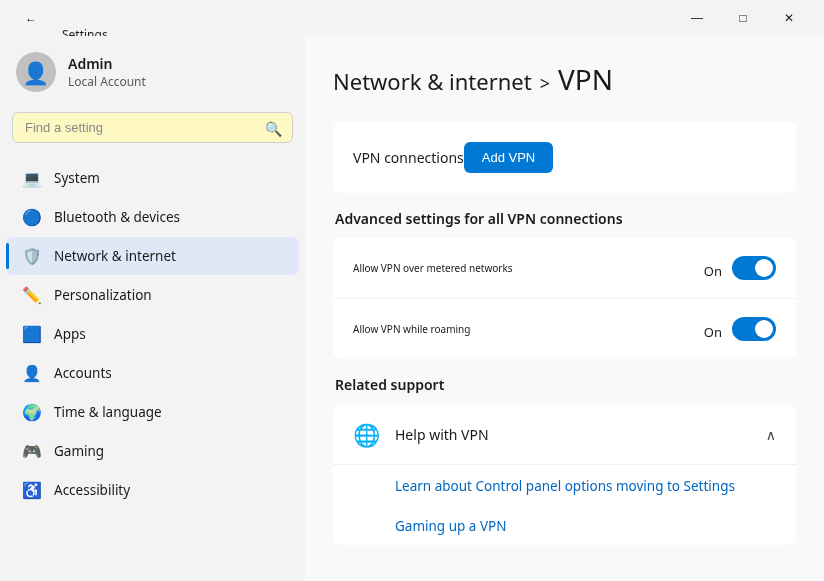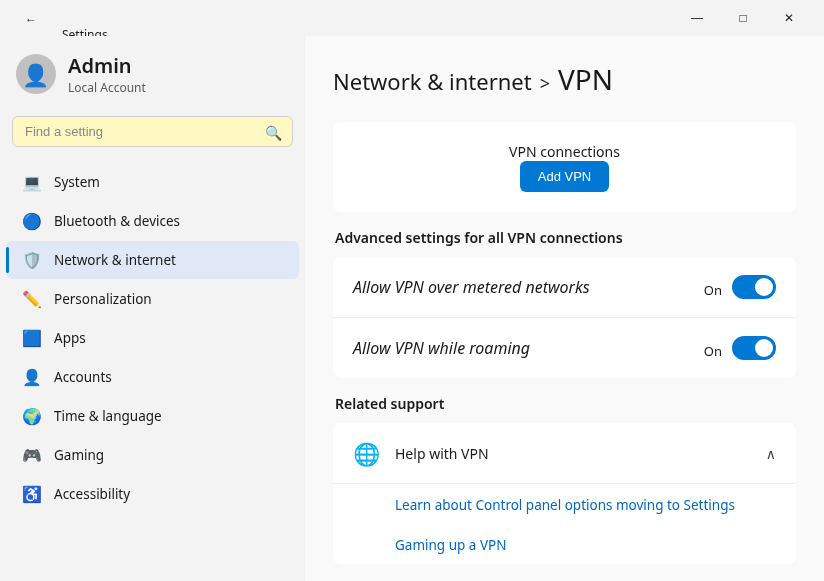--- a/index.html
+++ b/index.html
@@ -81,21 +81,21 @@
       display: flex;
       align-items: center;
       justify-content: center;
       flex-shrink: 0;
     }
     .avatar-icon {
       color: #6a6a6a;
       font-size: 22px;
     }
     .user-info-name {
-      font-size: 20px;
+      font-size: 14px;
       font-weight: 600;
       color: #1a1a1a;
     }
     .user-info-type {
       font-size: 12px;
       color: #5a5a5a;
     }
 
     
     .search-container {
@@ -194,21 +194,20 @@
       border-radius: 8px;
       margin-bottom: 16px;
       overflow: hidden;
     }
 
     
     .vpn-connections-row {
       display: flex;
       align-items: center;
       padding: 20px 20px;
-      flex-direction: column;
     }
     .vpn-connections-label {
       font-size: 14px;
       color: #1a1a1a;
     }
     .add-vpn-btn {
       background: #0078d4;
       color: white;
       border: none;
       border-radius: 6px;
@@ -230,23 +229,22 @@
     
     .toggle-row {
       display: flex;
       align-items: center;
       justify-content: space-between;
       padding: 18px 20px;
       border-bottom: 1px solid #f0f0f0;
     }
     .toggle-row:last-child { border-bottom: none; }
     .toggle-label {
-      font-size: 16px;
-      color: #1a1a1a;
-      font-style: italic;
+      font-size: 10px;
+      color: #1a1a1a;
     }
     .toggle-right {
       display: flex;
       align-items: flex-end;
       gap: 10px;
     }
     .toggle-status {
       font-size: 13px;
       color: #1a1a1a;
     }

